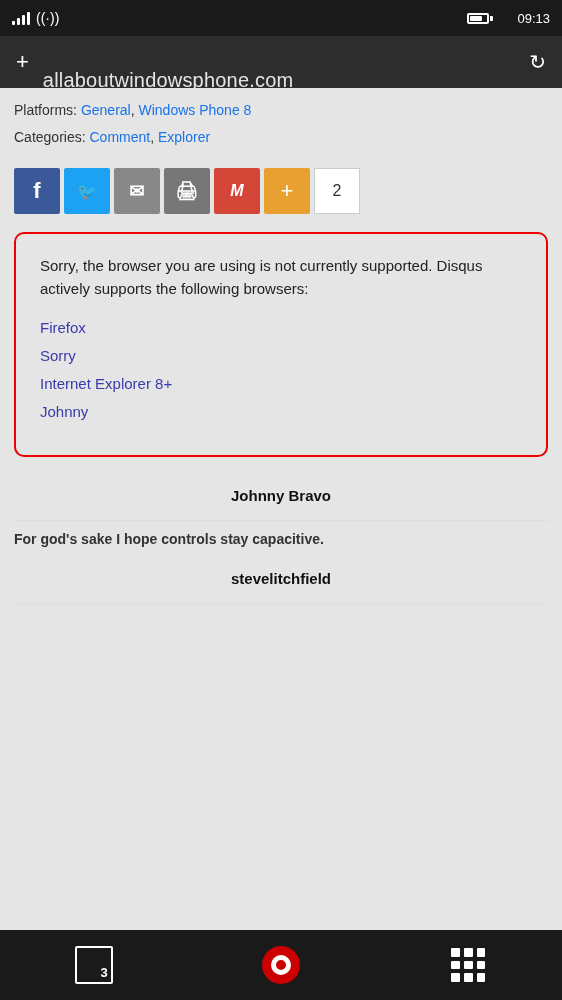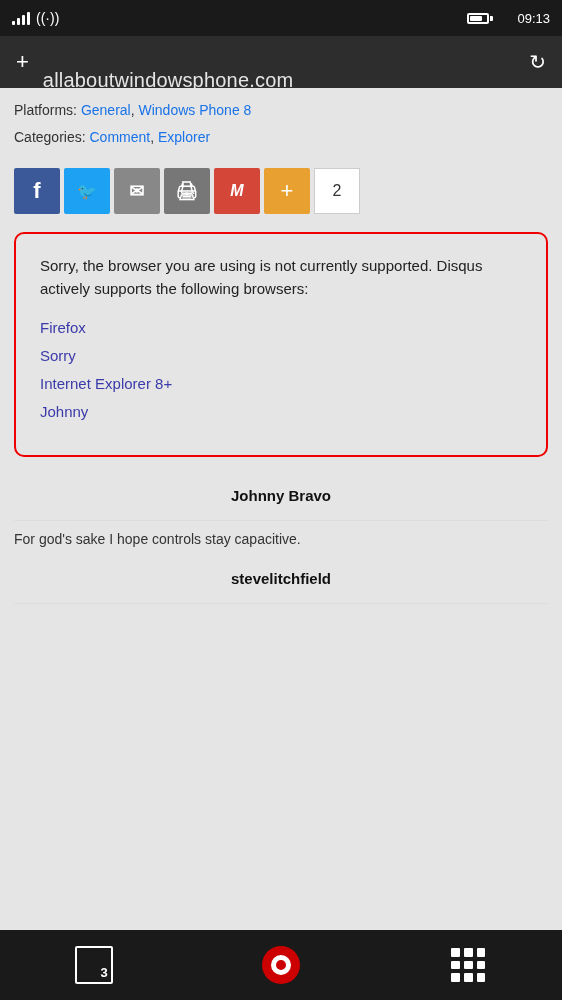--- a/index.html
+++ b/index.html
@@ -204,20 +204,21 @@
       font-weight: 700;
       color: #111;
       padding: 10px 0 8px 0;
       text-align: center;
     }
     .comment-text {
       font-size: 14px;
       color: #333;
       line-height: 1.5;
       padding-bottom: 10px;
+      font-weight: bold;
     }
 
     
     .bottom-nav {
       position: absolute;
       bottom: 0;
       left: 0;
       width: 562px;
       height: 70px;
       background: #1a1a1a;

